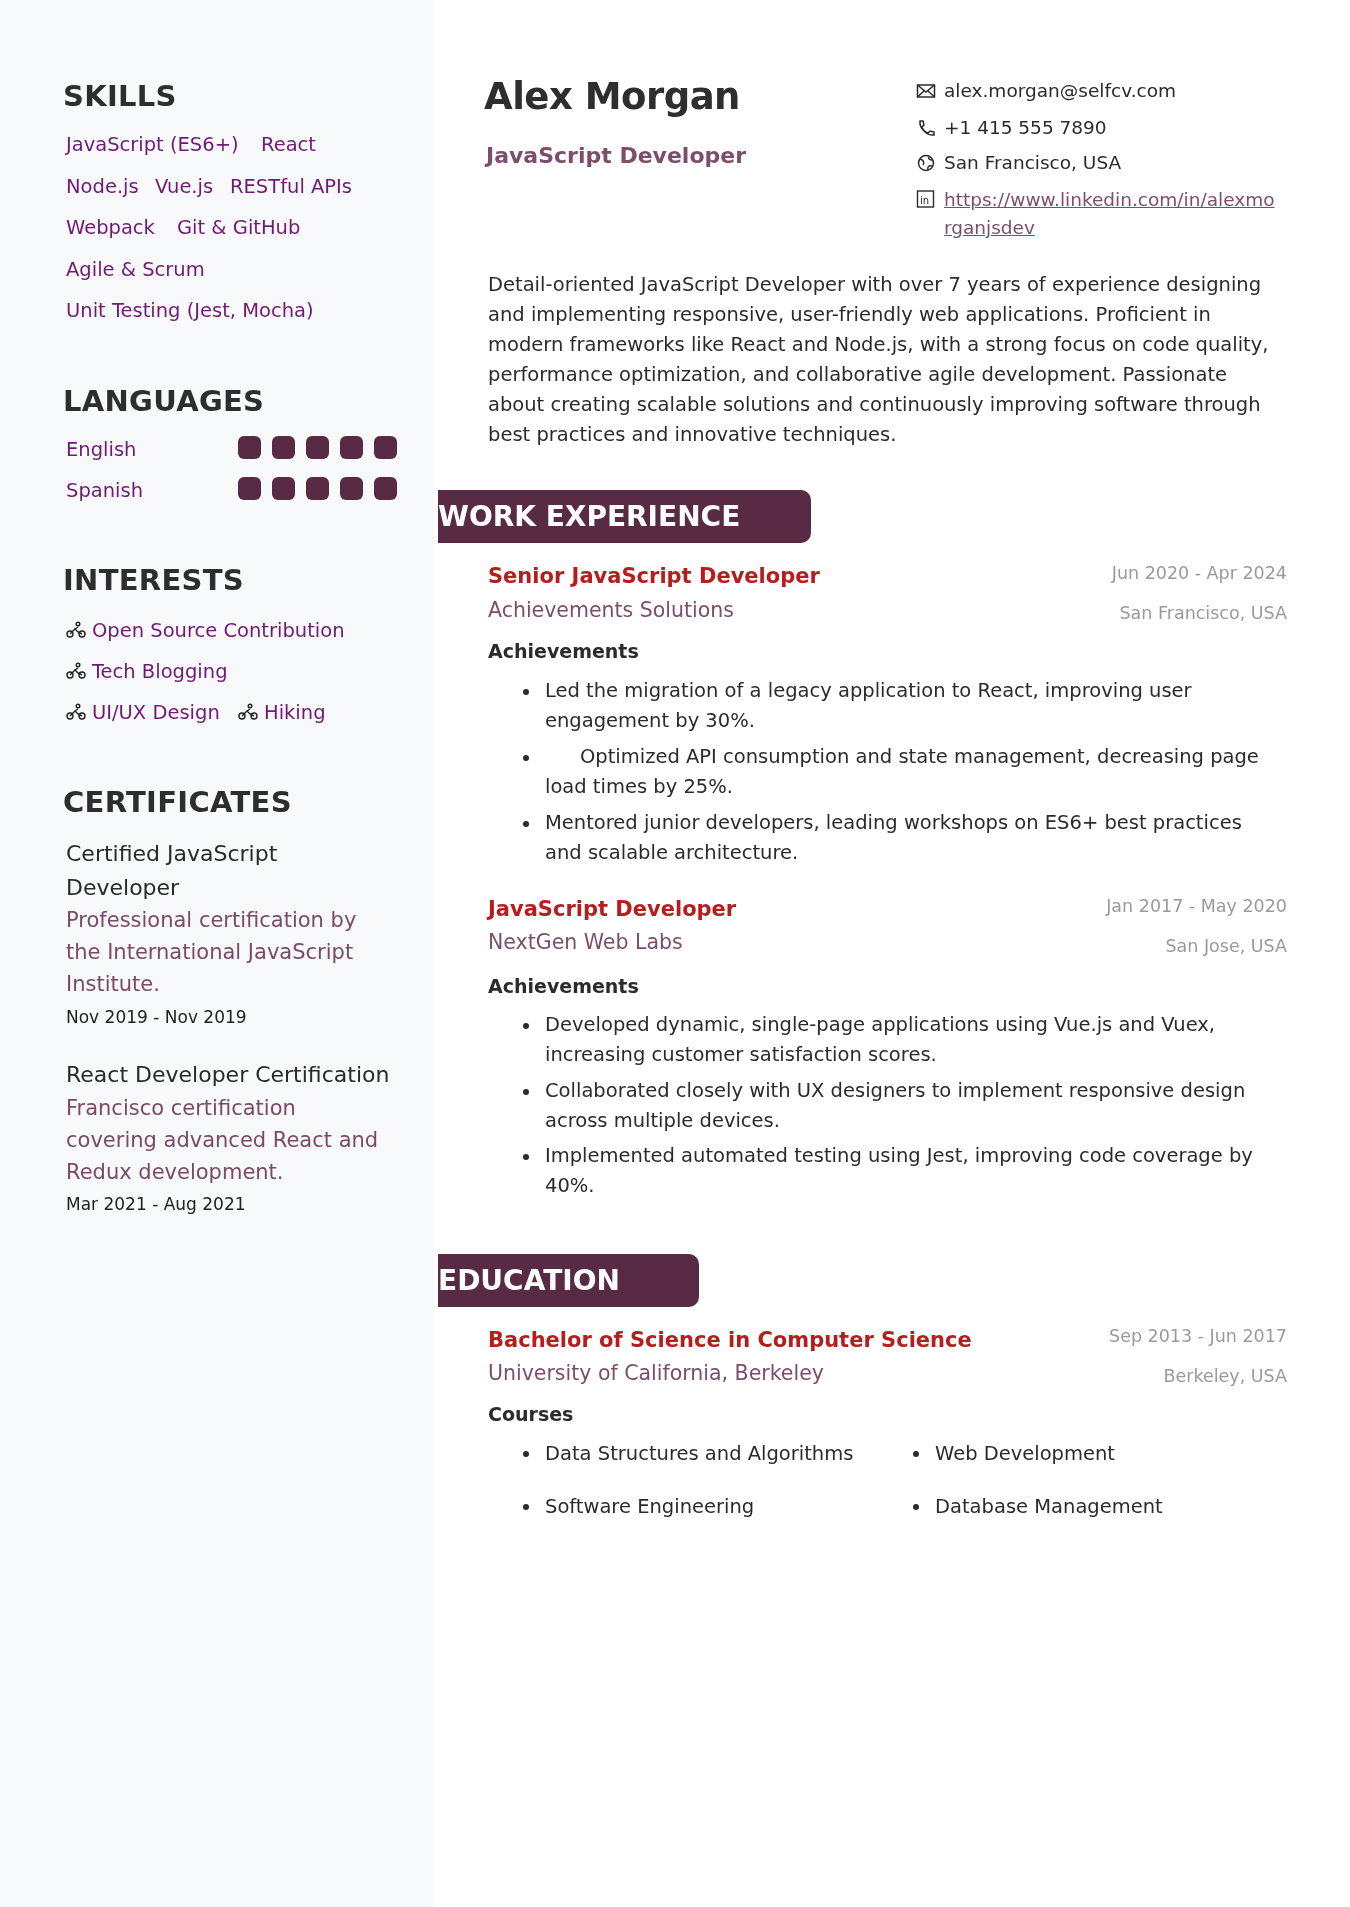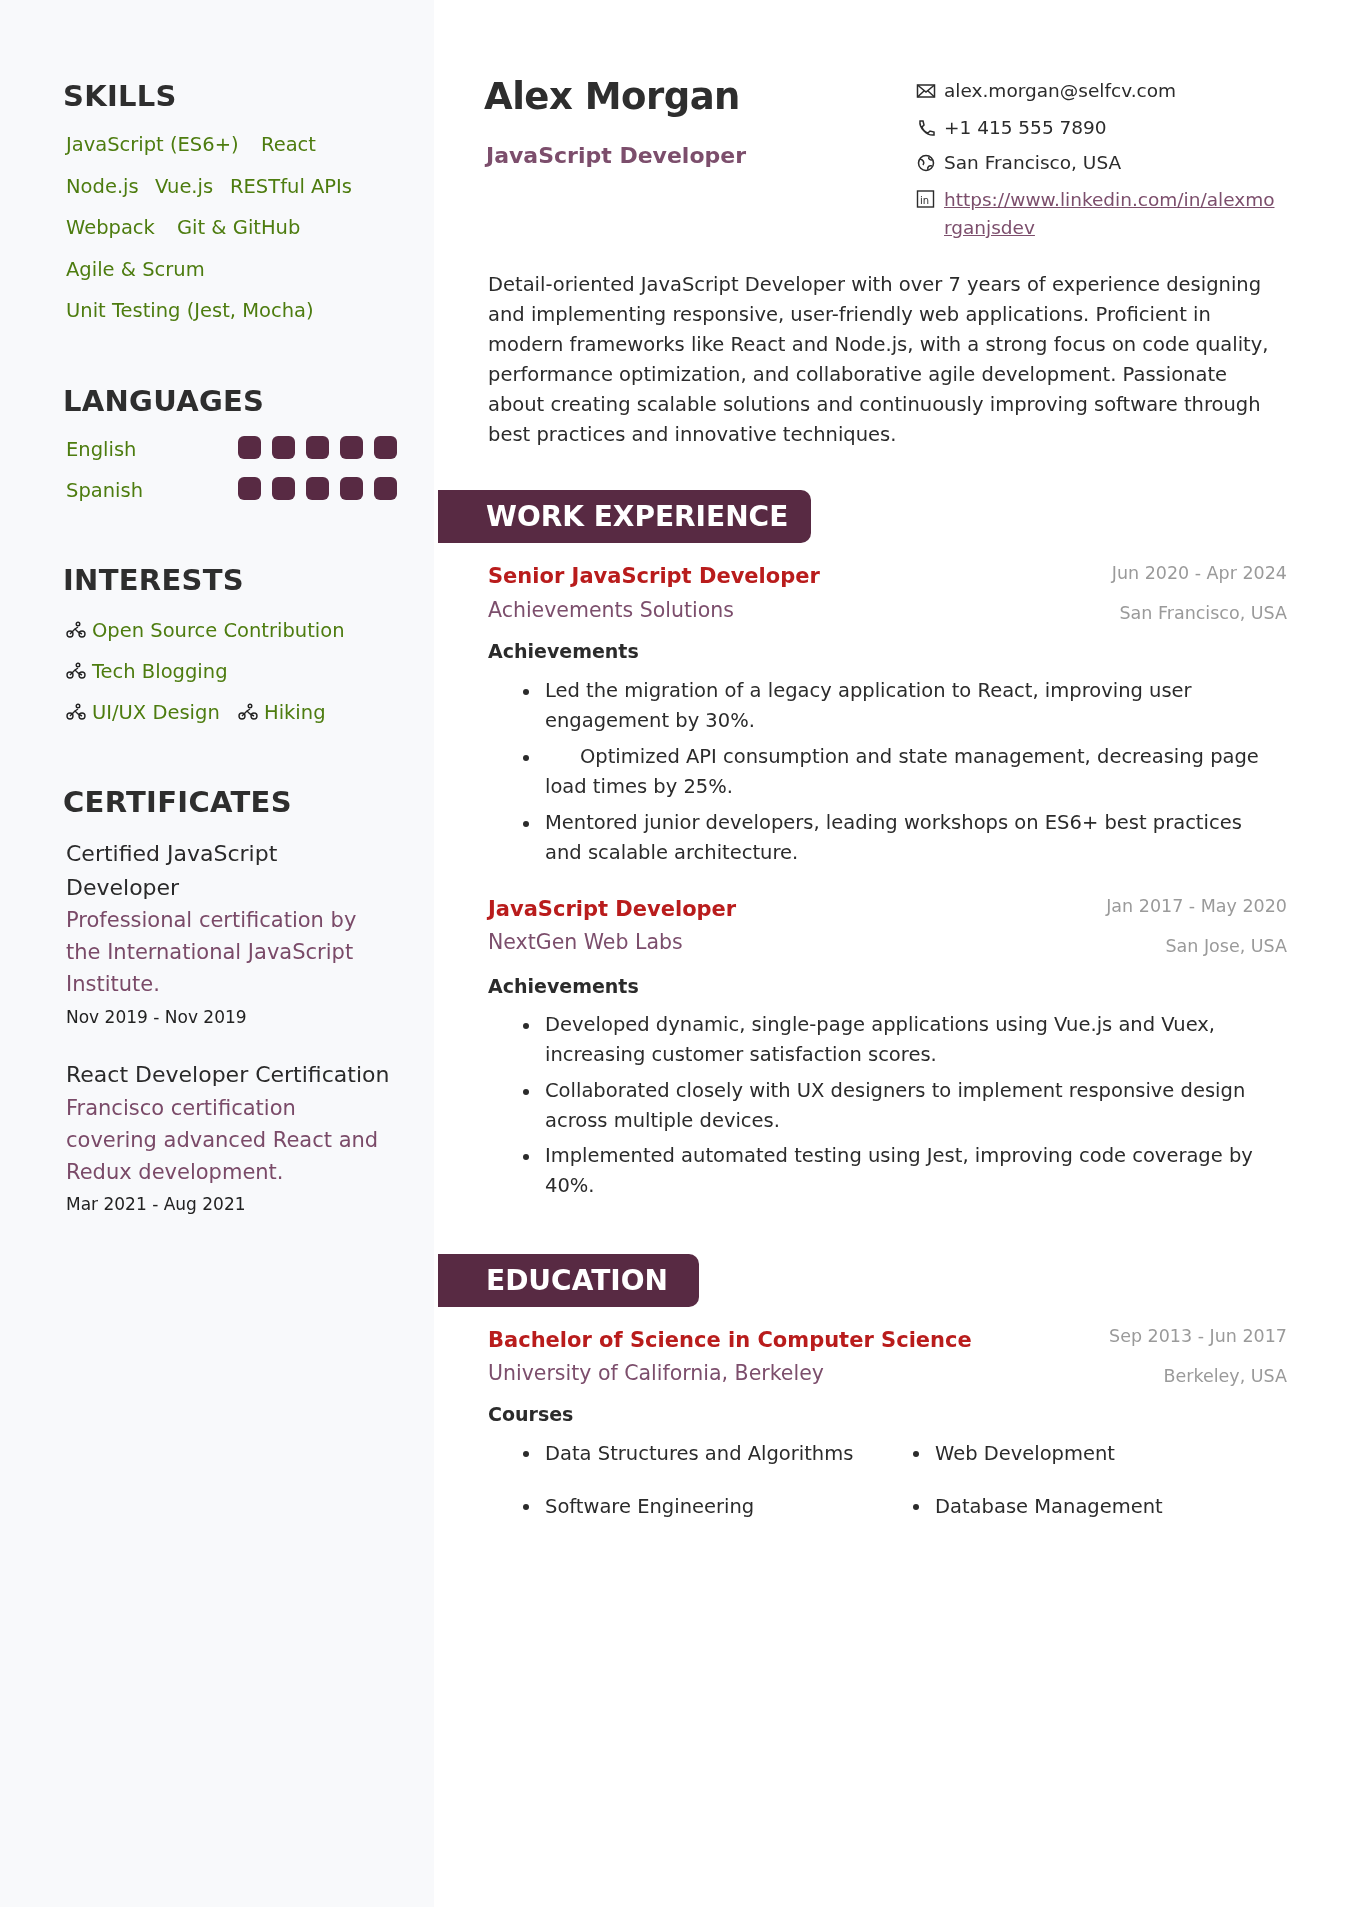--- a/index.html
+++ b/index.html
@@ -2,36 +2,36 @@
 <html><head>
 <meta charset="utf-8">
 <style>
   * { box-sizing: border-box; margin: 0; padding: 0; }
   html, body { width: 1350px; height: 1907px; background: #ffffff; overflow: hidden; }
   body { position: relative; font-family: "DejaVu Sans", sans-serif; color: #2b2b2b; }
 
   
   .sidebar { position: absolute; left: 0; top: 0; width: 434px; height: 1907px; background: #f8f9fb; }
   .side-h { position: absolute; left: 63px; font-family: "DejaVu Sans", sans-serif; font-weight: 700; font-size: 29px; letter-spacing: 0.3px; color: #2e2e2e; line-height: 1; }
-  .side-t { position: absolute; font-size: 19.5px; color: #4d7c0f; line-height: 1; white-space: nowrap; }
+  .side-t { position: absolute; font-size: 19.5px; color: #701a75; line-height: 1; white-space: nowrap; }
   .dot { position: absolute; width: 23px; height: 23px; border-radius: 6px; background: #582a43; }
   .interest-icon { display: inline-block; width: 20px; height: 18px; vertical-align: -2px; margin-right: 6px; }
   .cert-title { position: absolute; left: 66px; font-size: 22px; color: #2a2a2a; line-height: 1; white-space: nowrap; }
   .cert-desc { position: absolute; left: 66px; font-size: 21px; color: #7a4a68; line-height: 1; white-space: nowrap; }
   .cert-date { position: absolute; left: 66px; font-size: 17px; color: #222; line-height: 1; white-space: nowrap; }
 
   
   .name { position: absolute; left: 484px; top: 78px; font-size: 37px; font-weight: 700; color: #2e2e2e; line-height: 1; letter-spacing: -0.5px; }
   .role { position: absolute; left: 486px; top: 145px; font-size: 22px; font-weight: 700; color: #7c4e6c; line-height: 1; }
   .contact-icon { position: absolute; left: 916px; width: 20px; height: 18px; }
   .contact-t { position: absolute; left: 944px; font-size: 18.5px; color: #2b2b2b; line-height: 1; white-space: nowrap; }
   .contact-link { color: #7c4e6c; text-decoration: underline; }
   .summary-line { position: absolute; left: 488px; font-size: 19.5px; color: #2b2b2b; line-height: 1; white-space: nowrap; }
 
-  .banner { position: absolute; left: 438px; background: #582a43; border-radius: 0 10px 10px 0; color: #fff; font-weight: 700; font-size: 28px; line-height: 1; padding-left: 48px; display: flex; align-items: center; }
+  .banner { position: absolute; left: 438px; background: #582a43; border-radius: 0 10px 10px 0; color: #fff; font-weight: 700; font-size: 28px; line-height: 1; display: flex; align-items: center; }
   .job-title { position: absolute; left: 488px; font-size: 21px; font-weight: 700; color: #b91c1c; line-height: 1; white-space: nowrap; }
   .job-company { position: absolute; left: 488px; font-size: 20.5px; color: #7c4e6c; line-height: 1; white-space: nowrap; }
   .job-meta { position: absolute; right: 63px; font-size: 17.5px; color: #9a9a9a; line-height: 1; white-space: nowrap; text-align: right; }
   .sub-h { position: absolute; left: 488px; font-size: 19px; font-weight: 700; color: #2b2b2b; line-height: 1; }
   .bullet { position: absolute; left: 523px; width: 6px; height: 6px; border-radius: 50%; background: #2b2b2b; }
   .b-text { position: absolute; left: 545px; font-size: 19.5px; color: #2b2b2b; line-height: 1; white-space: nowrap; }
 </style>
 </head>
 <body>
 

